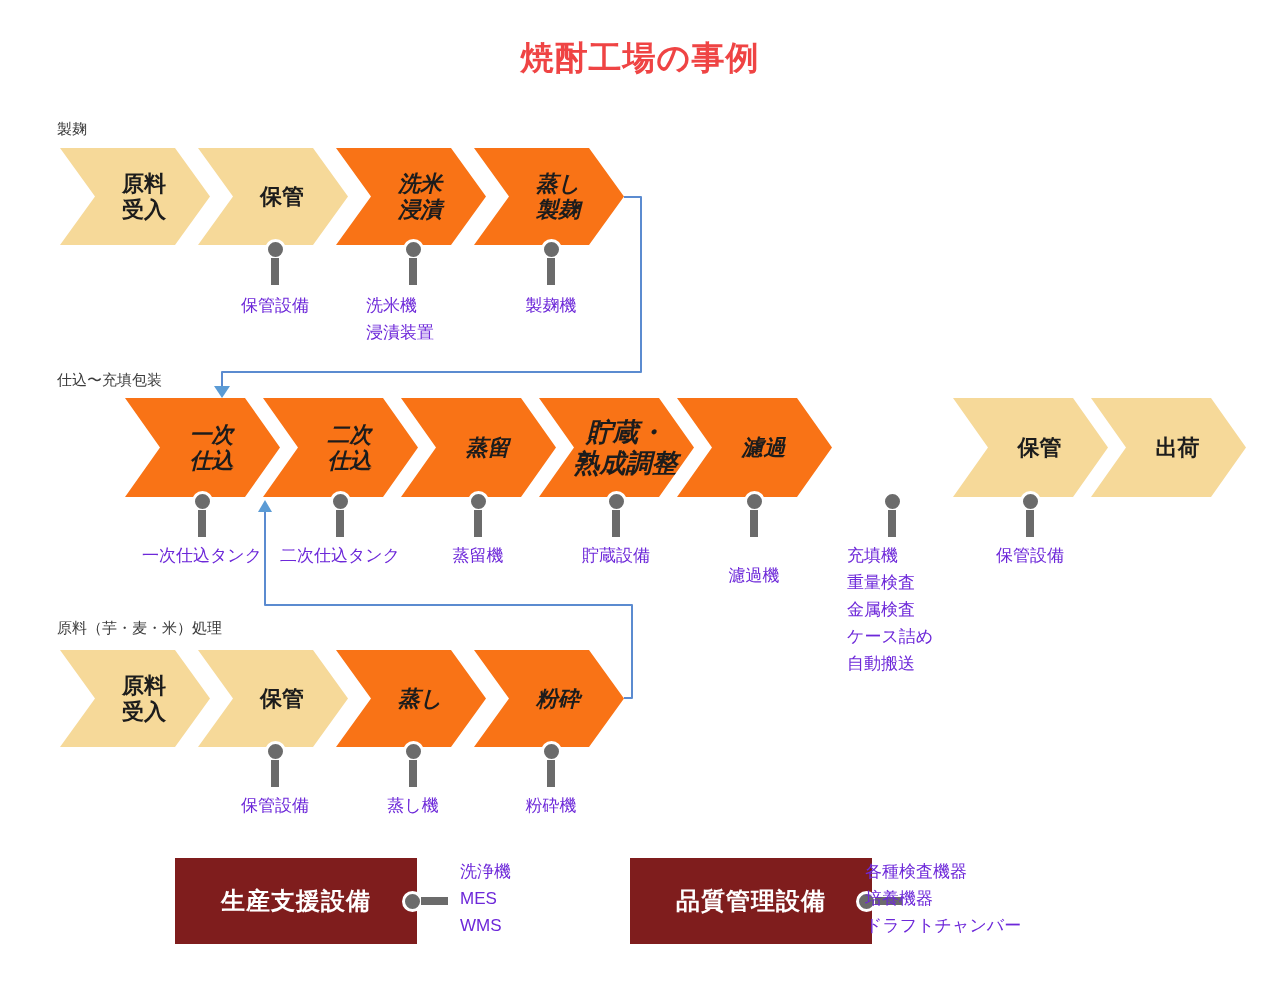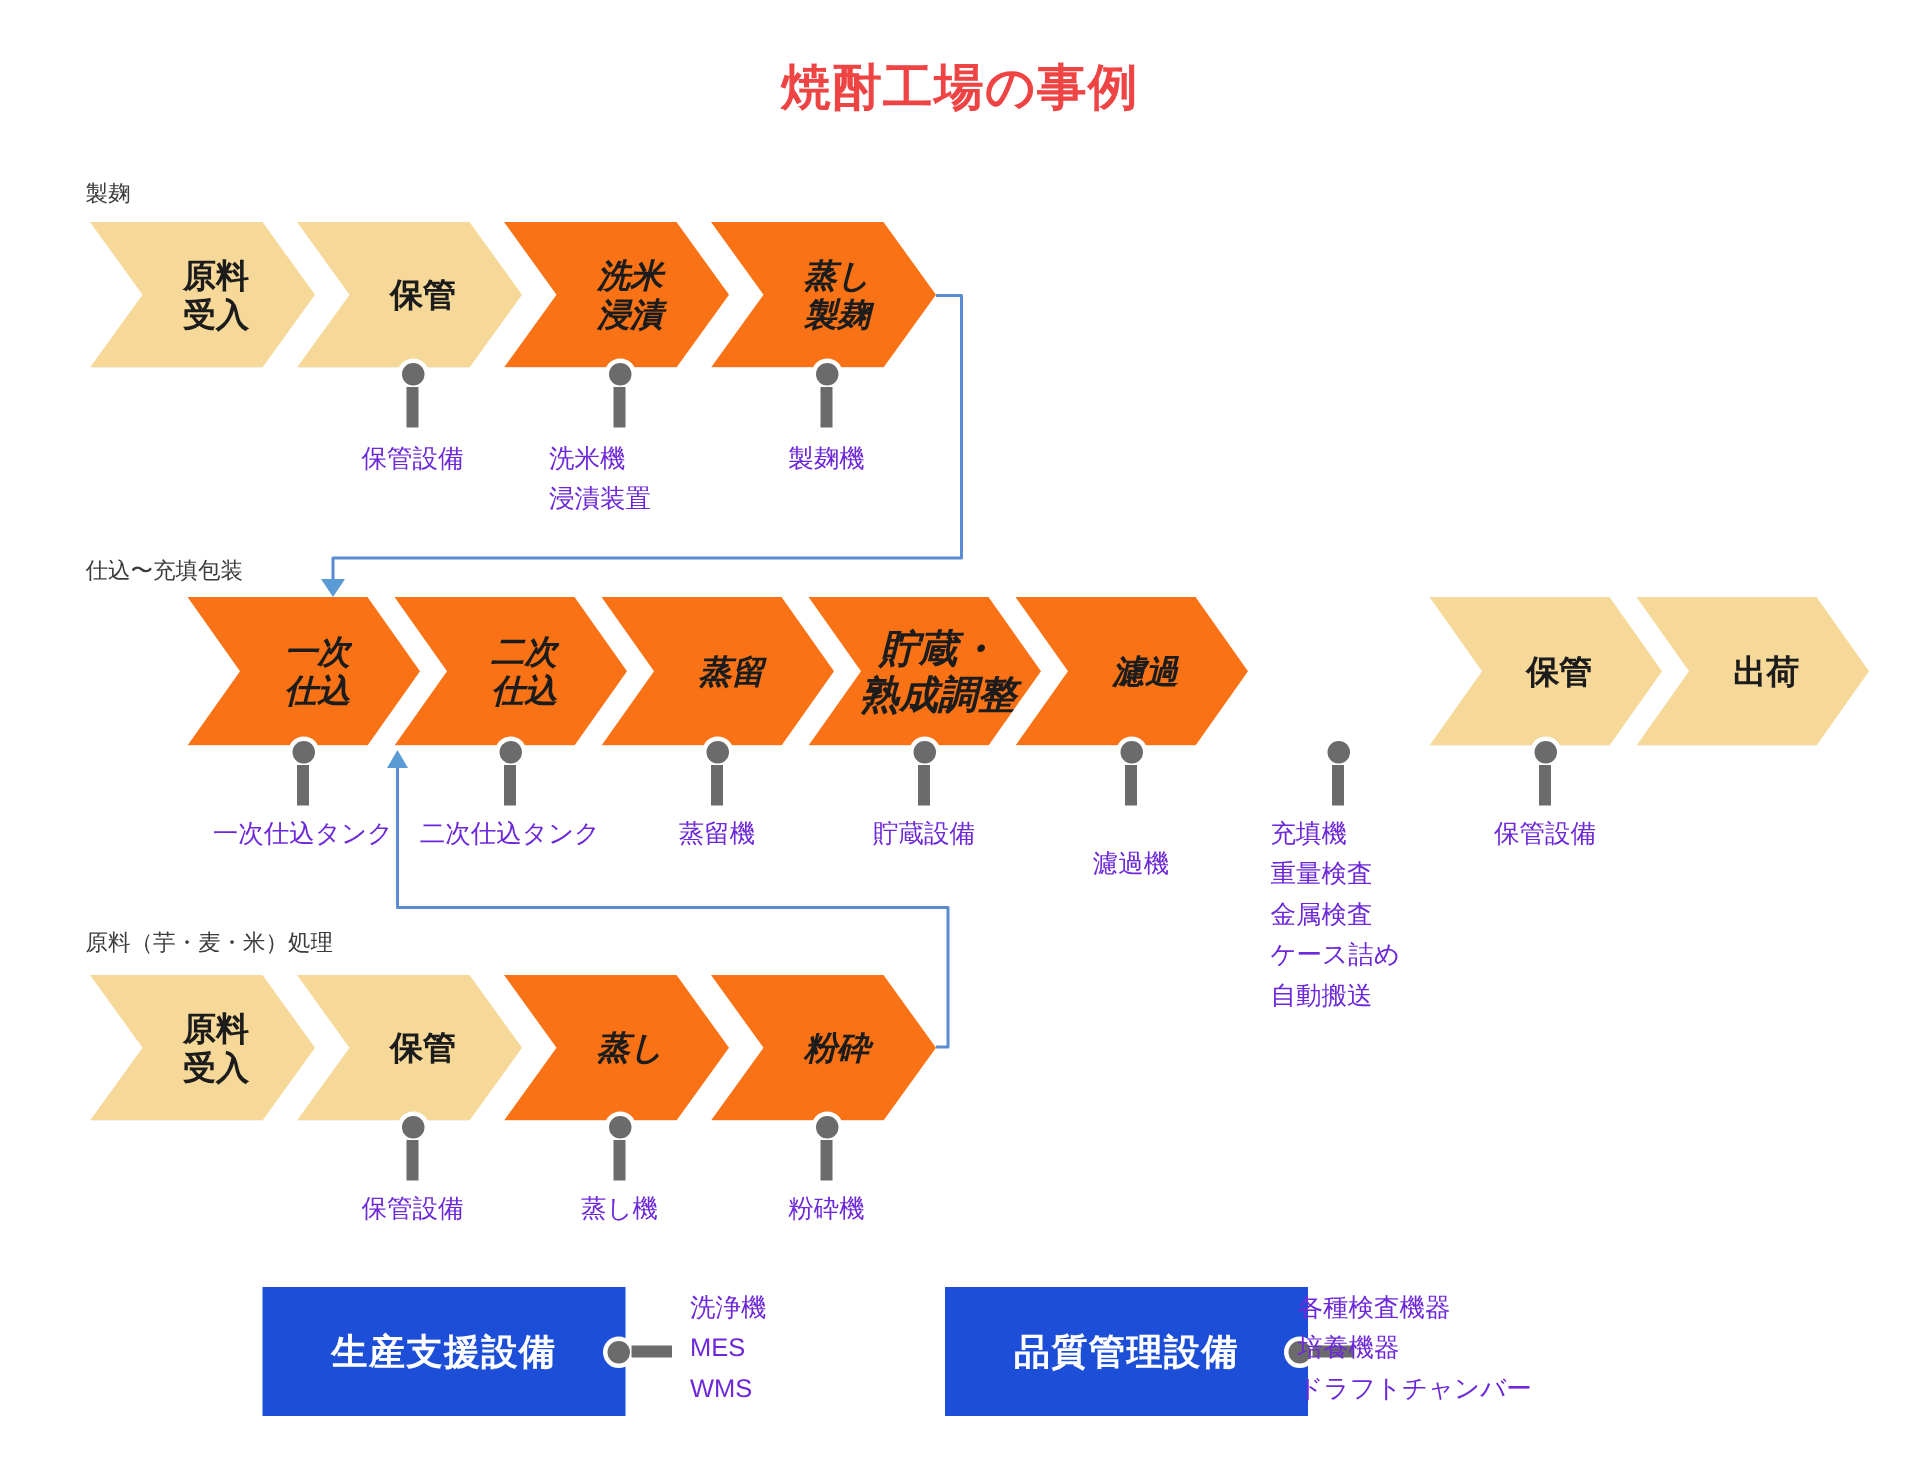--- a/index.html
+++ b/index.html
@@ -24,21 +24,21 @@
 
   .pin{position:absolute;display:flex;flex-direction:column;align-items:center;width:24px;}
   .pin-head{width:15px;height:15px;border-radius:50%;background:#6b6b6b;border:3px solid #fff;flex:none;}
   .pin-stem{width:8px;height:27px;background:#6b6b6b;margin-top:-2px;flex:none;}
   .pin-h{flex-direction:row;width:auto;height:24px;align-items:center;}
   .pin-h .pin-stem{width:27px;height:8px;margin:0 0 0 -2px;}
 
   .equip{position:absolute;font-size:17px;color:#6d28d9;line-height:27px;white-space:pre-line;}
   .equip.centered{text-align:center;}
 
-  .support-box{position:absolute;width:242px;height:86px;background:#1d4ed8;
+  .support-box{position:absolute;width:242px;height:86px;background:#7f1d1d;
                display:flex;align-items:center;justify-content:center;
                color:#ffffff;font-size:24px;font-weight:bold;letter-spacing:1px;}
 
   .connector-svg{position:absolute;left:0;top:0;width:1280px;height:984px;pointer-events:none;}
   .connector-svg path{stroke:#5b8bd0;stroke-width:2;fill:none;stroke-linejoin:round;}
   .connector-svg path.head{stroke:none;fill:#5b9bd5;}
 </style>
 </head>
 <body>
 

